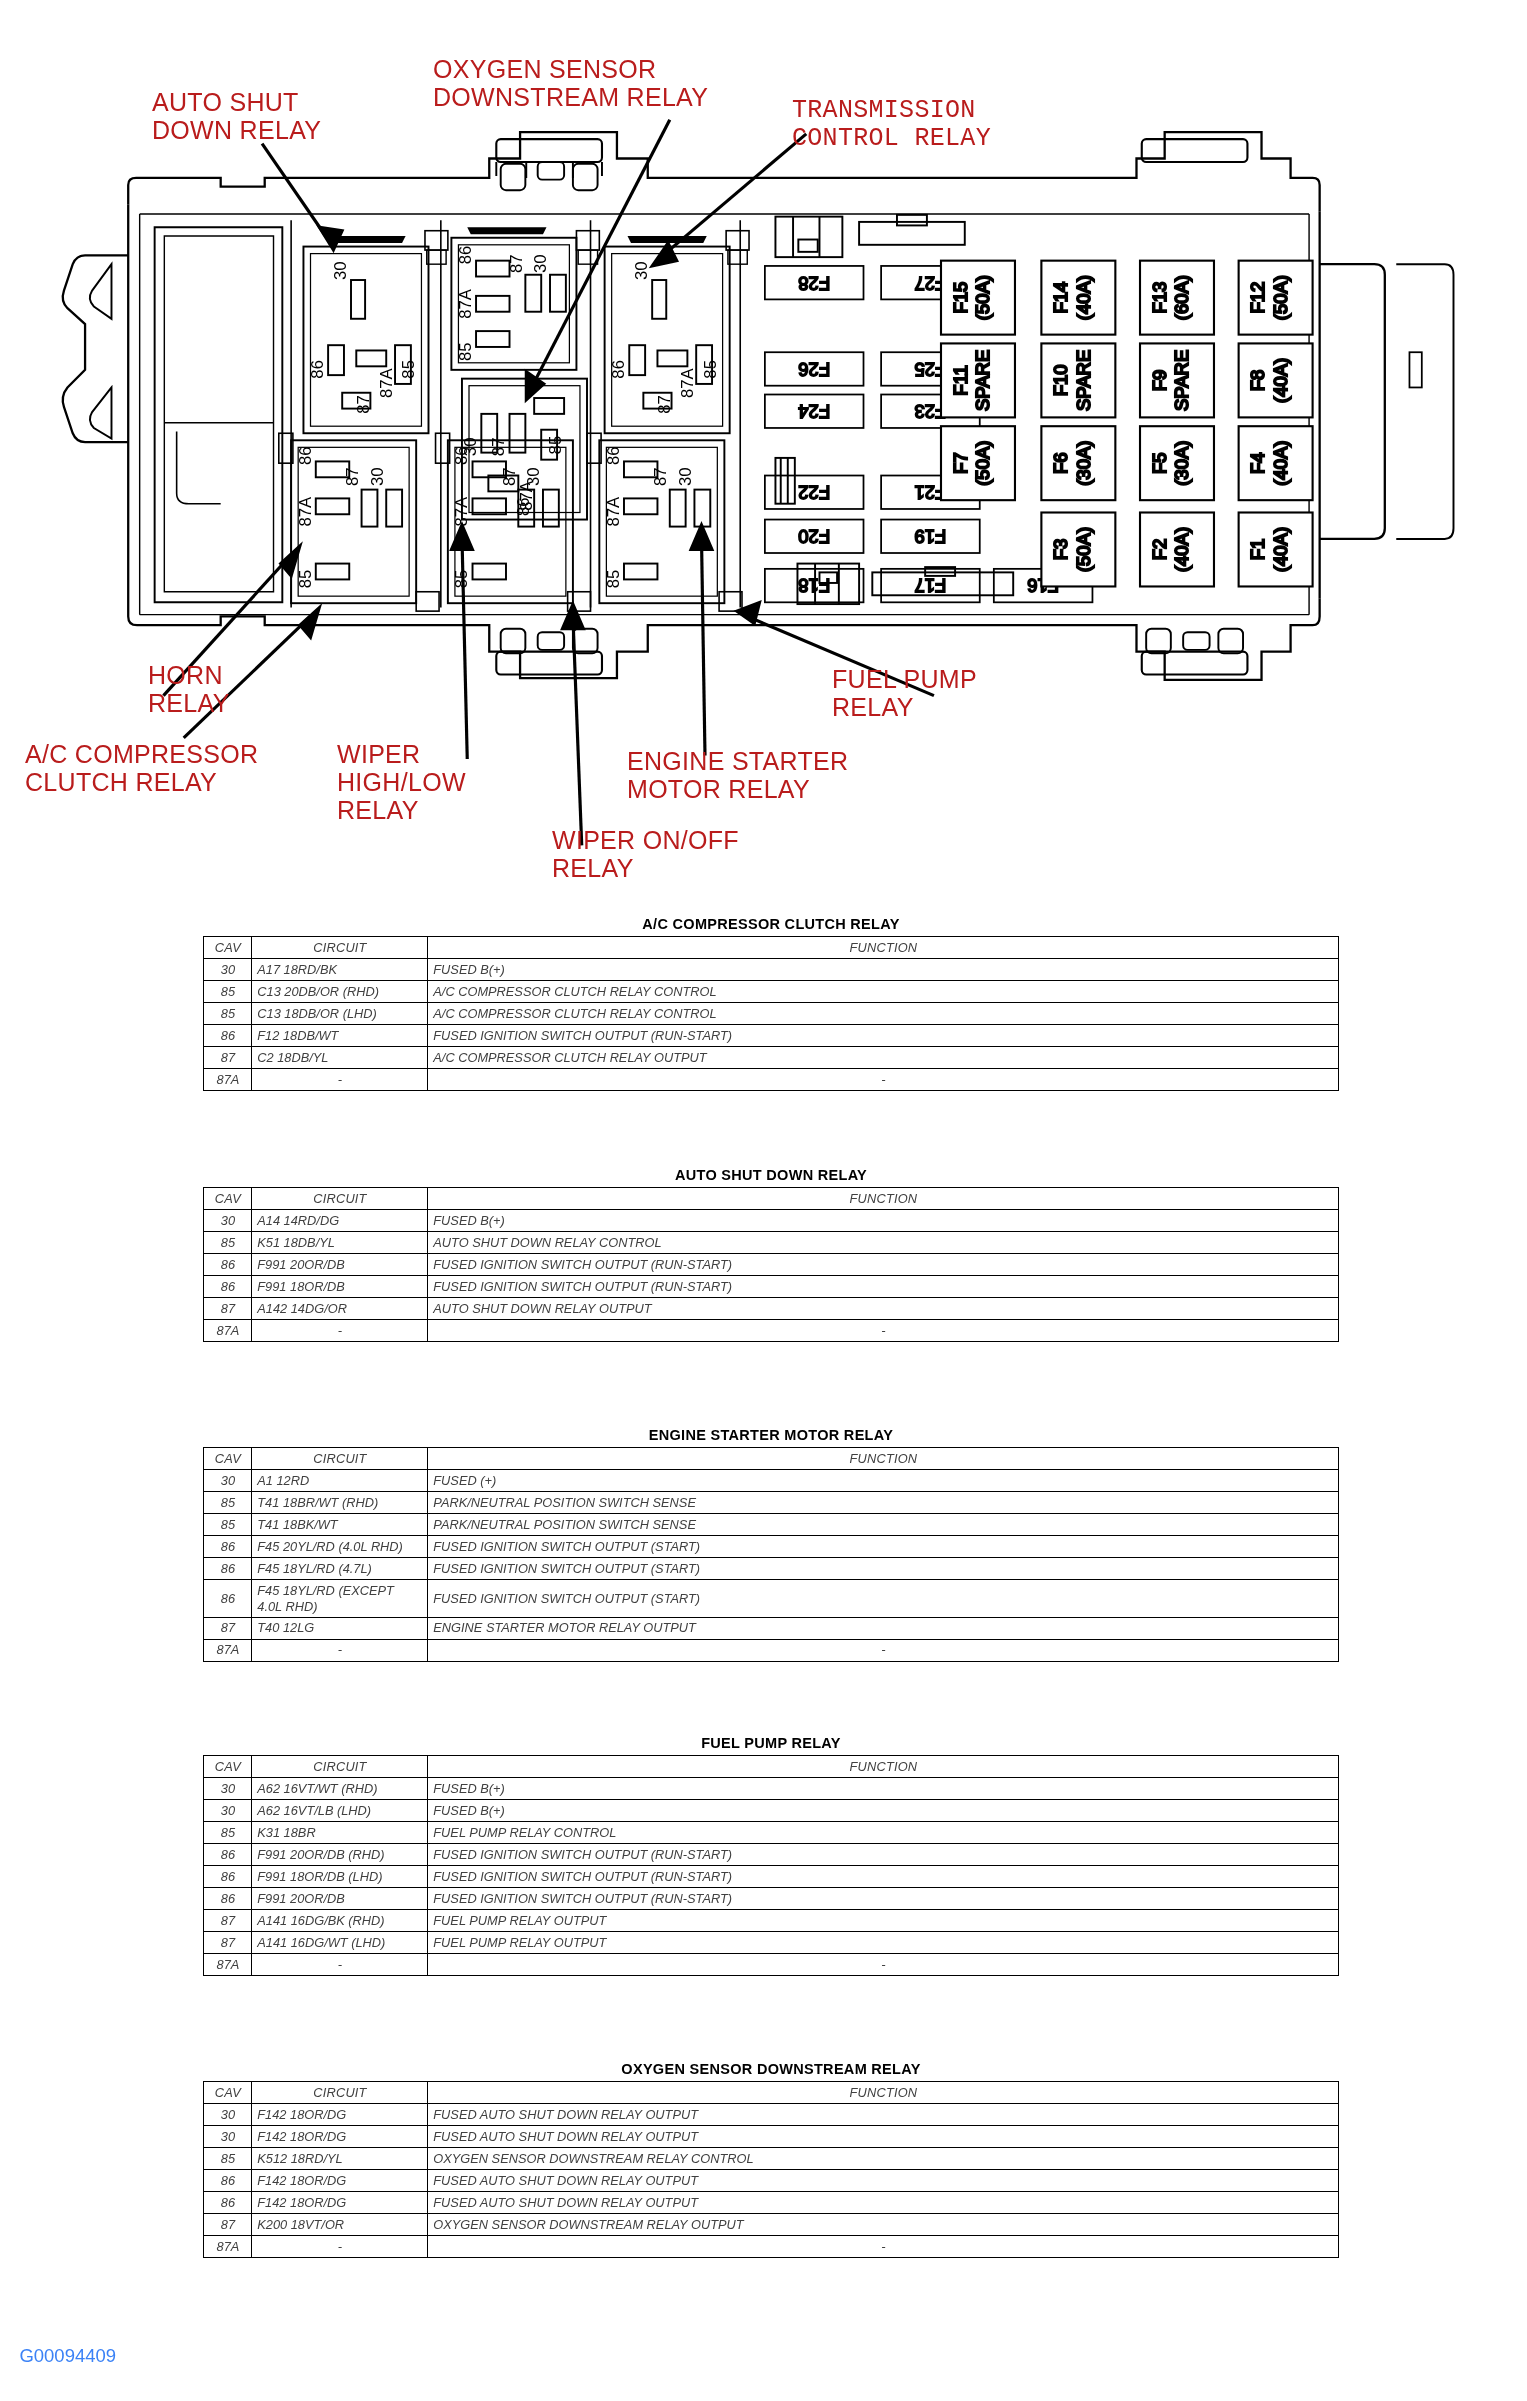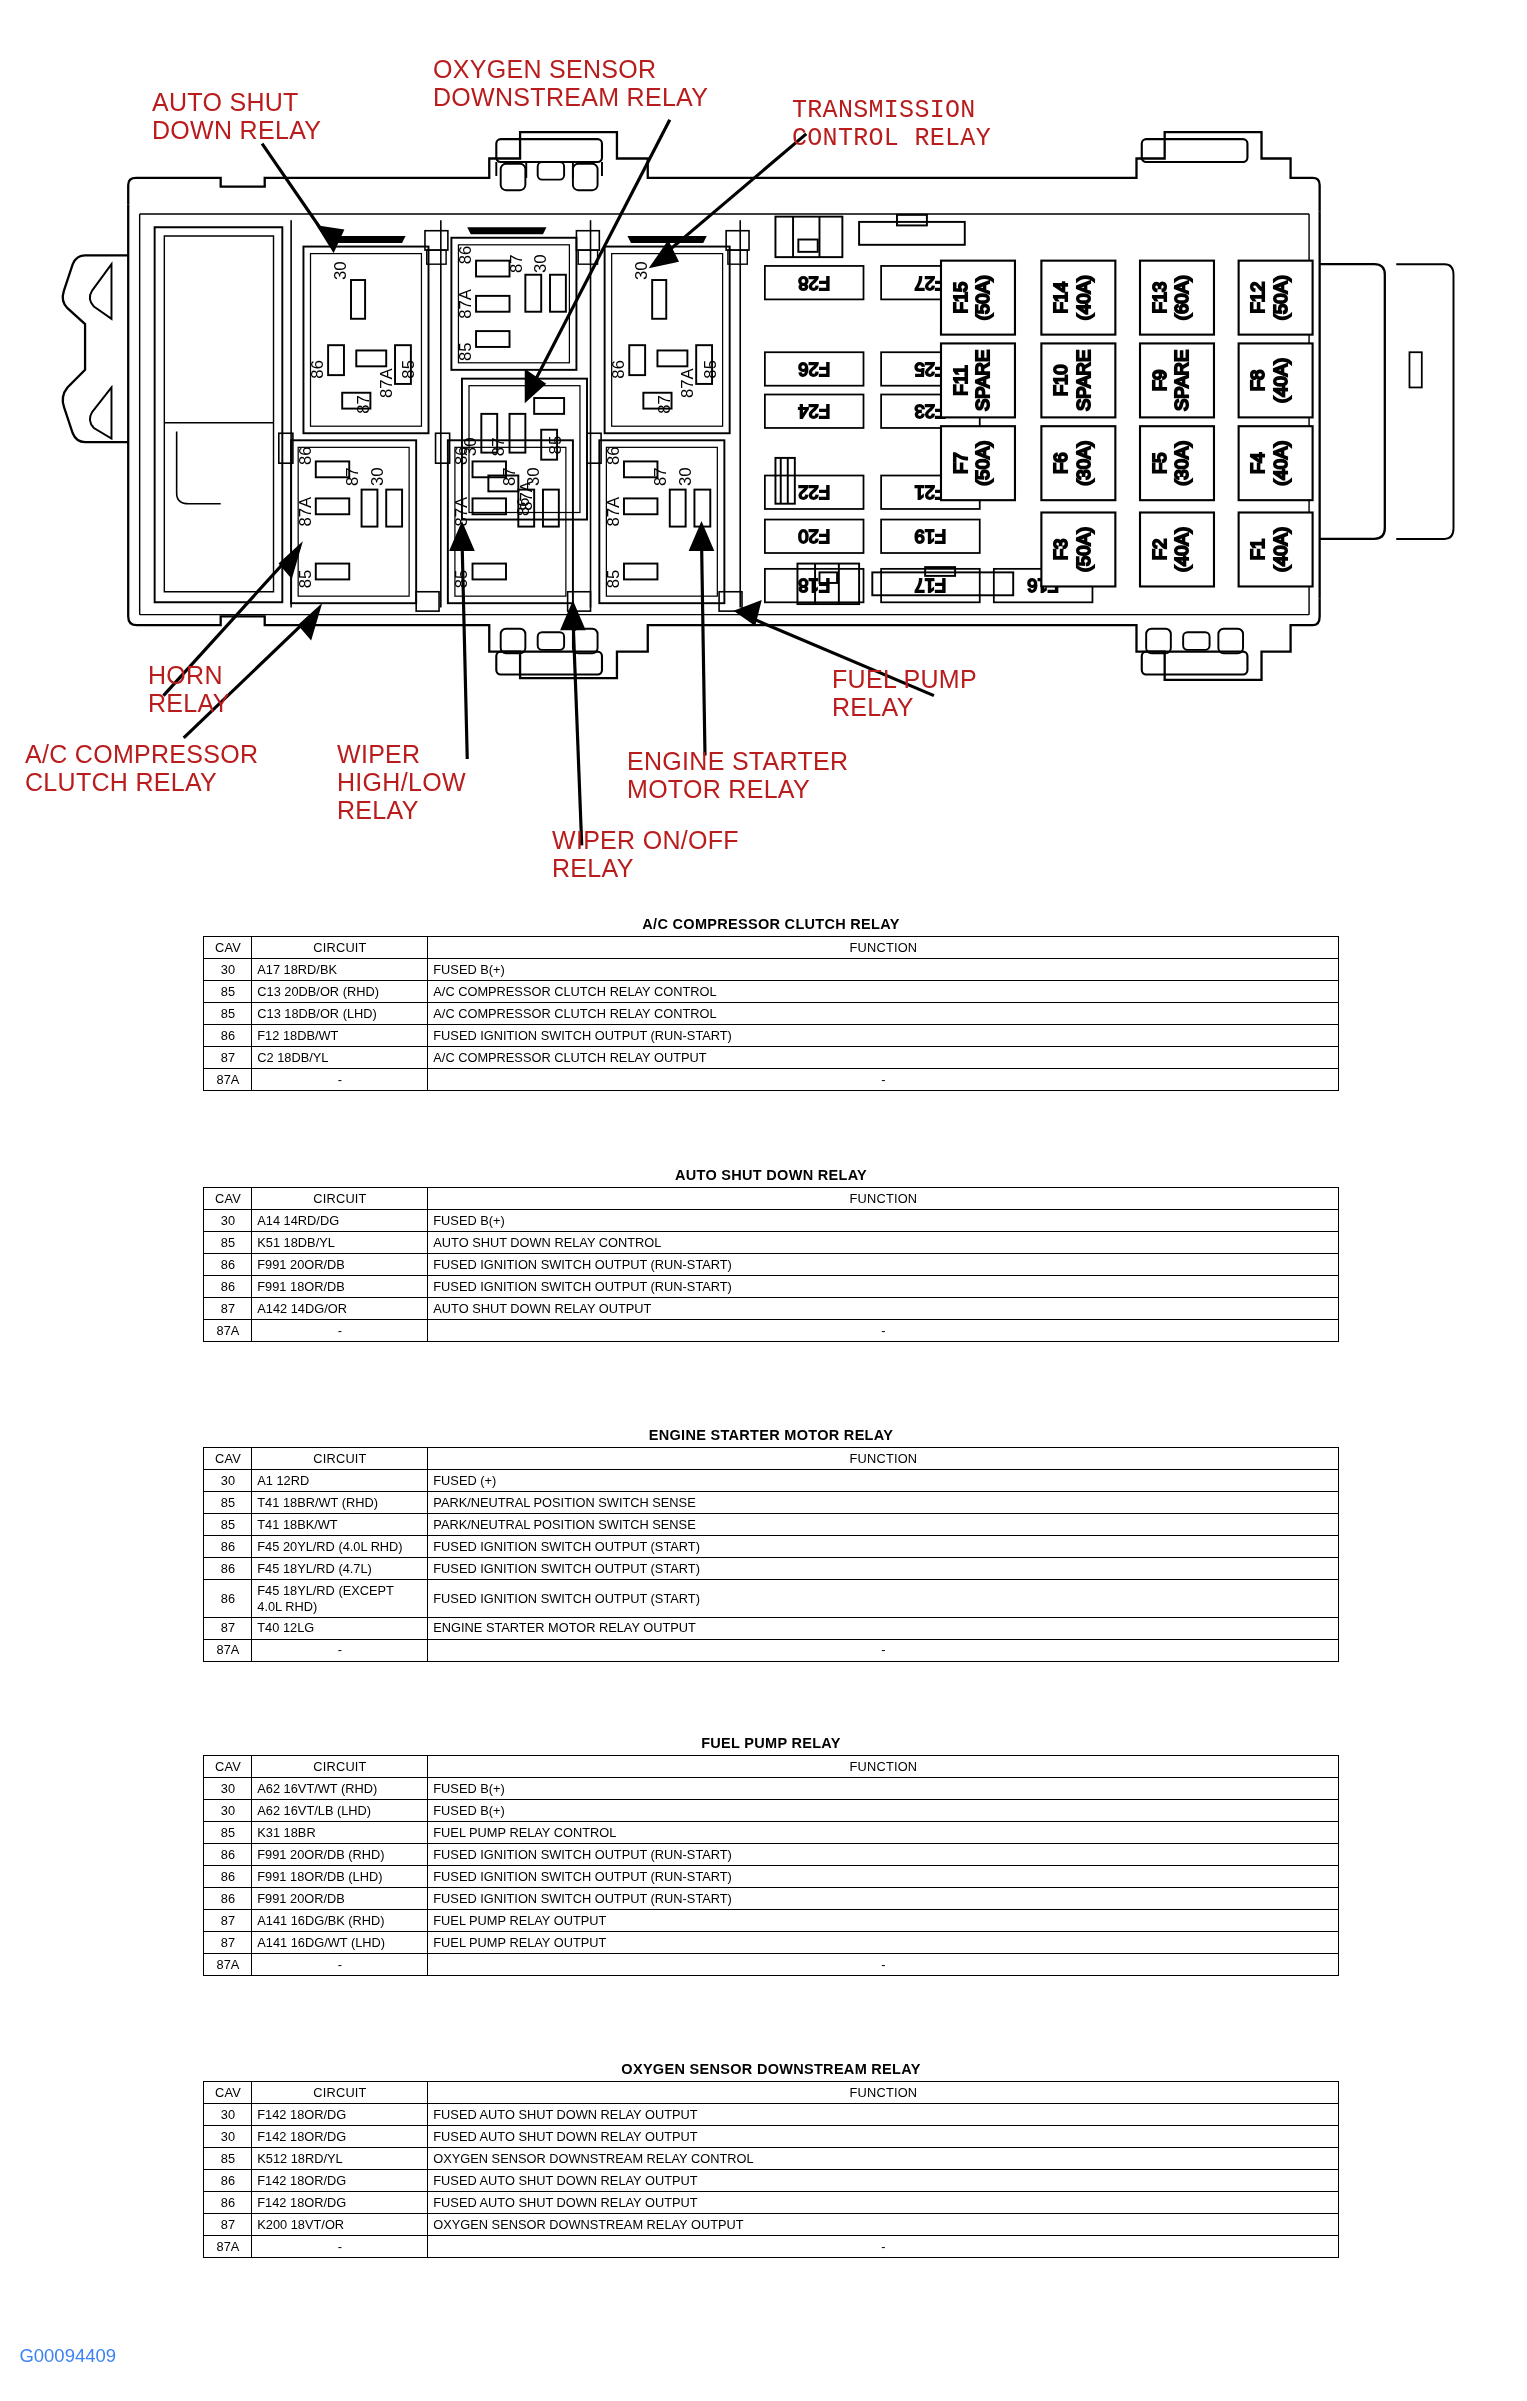--- a/index.html
+++ b/index.html
@@ -44,21 +44,22 @@
     letter-spacing: 0.3px;
     margin-bottom: 4.4px;
     color: #000;
     font-family: "Liberation Sans", sans-serif;
   }
   table.relay-table {
     border-collapse: collapse;
     width: 100%;
     font-size: 12.8px;
     font-family: "Liberation Sans", sans-serif;
-    color: #000000;
+    color: #404040;
+    font-style: italic;
   }
   table.relay-table td, table.relay-table th {
     border: 0.9px solid #000;
     padding: 2.6px 4.4px 2.6px 5.3px;
     vertical-align: middle;
     font-weight: normal;
     line-height: 1.22;
     height: 22px;
   }
   table.relay-table th {

